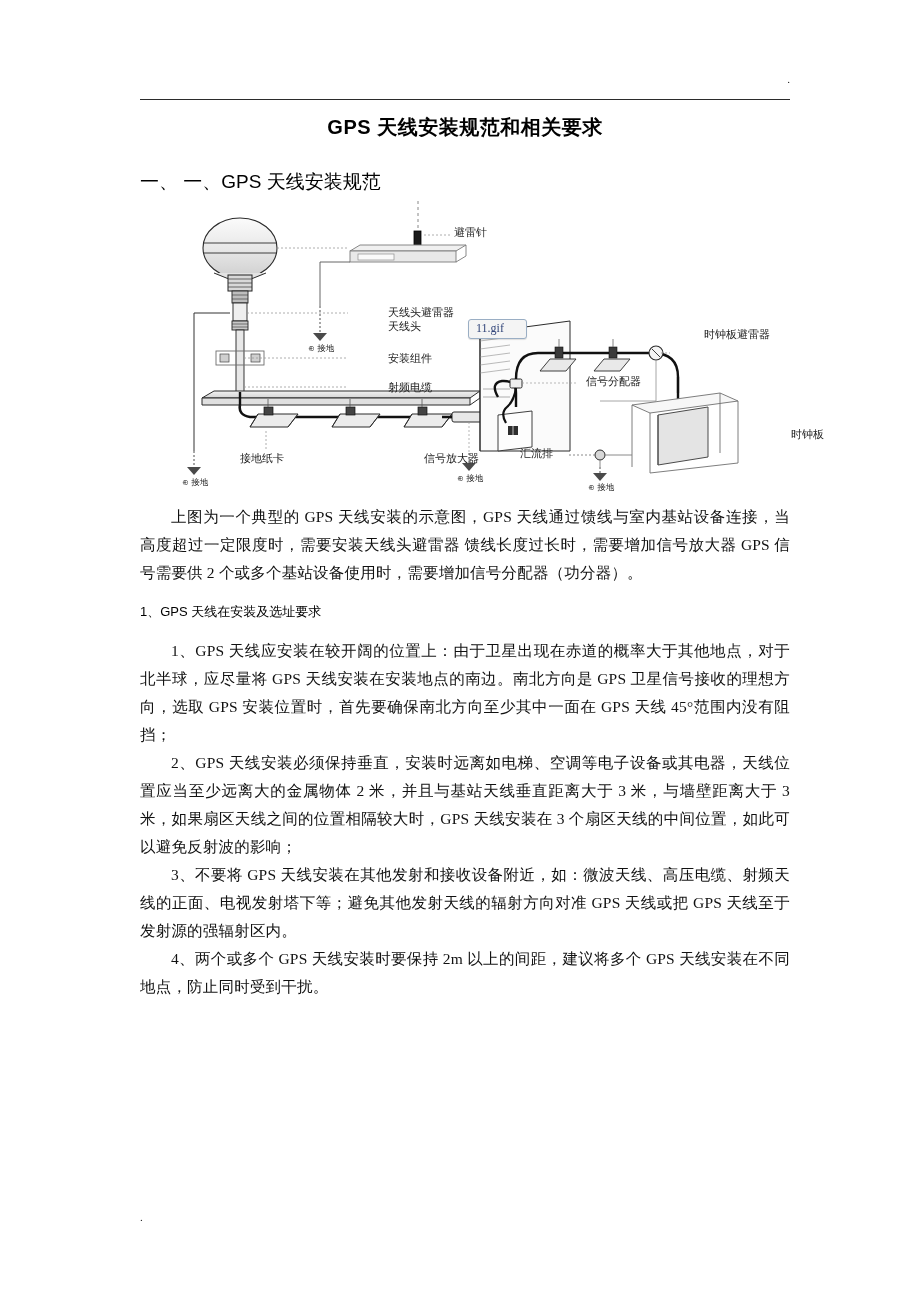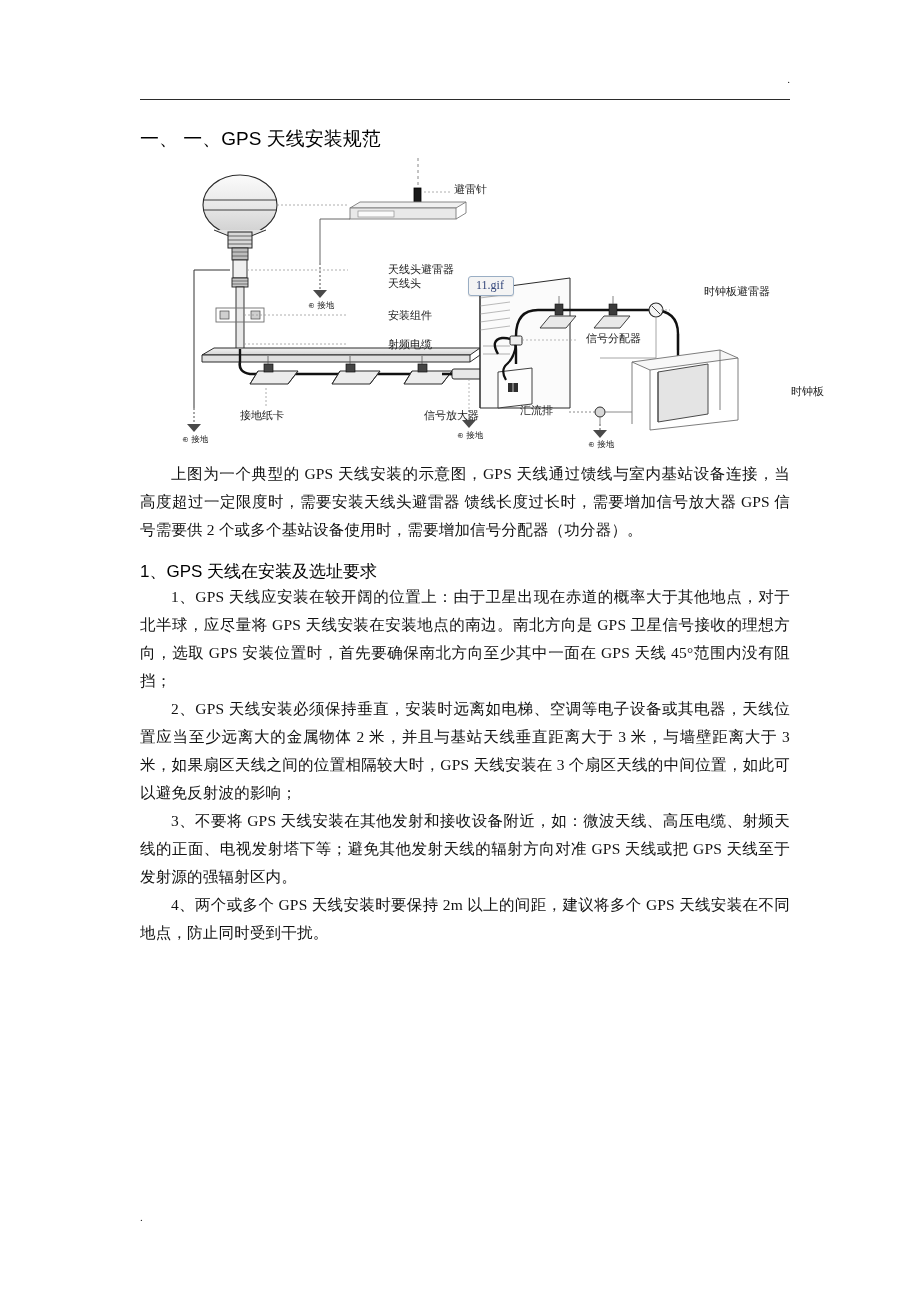--- a/index.html
+++ b/index.html
@@ -92,23 +92,23 @@
     font-size: 19px;
     font-weight: normal;
     margin: 22px 0 0 0;
     padding: 0;
     color: #000;
     letter-spacing: 0px;
   }
 
   h3.heading-2 {
     font-family: "Liberation Sans", sans-serif;
-    font-size: 17px;
+    font-size: 13px;
     font-weight: normal;
-    margin: 16px 0 0 0;
+    margin: 16px 0 16px 0;
     padding: 0;
     color: #000;
   }
 
   p.body-text {
     font-family: "Liberation Serif", "DejaVu Serif", serif;
     font-size: 15.5px;
     line-height: 28px;
     margin: 0;
     padding: 0;
@@ -131,21 +131,21 @@
     top: 0px;
     width: 590px;
     height: 290px;
   }
   .diagram svg { display: block; }
 
   .gif-placeholder {
     position: absolute;
     left: 288px;
     top: 118px;
-    padding: 2px 9px 3px 7px;
+    padding: 2px 22px 3px 7px;
     background: #f4f4f4;
     border: 1px solid #9aaec4;
     border-radius: 3px;
     font-family: "Liberation Serif", serif;
     font-size: 12px;
     color: #33467a;
     box-shadow: 0 1px 1px rgba(0,0,0,0.12);
     line-height: 13px;
   }
 
@@ -171,20 +171,21 @@
 
 <div class="page">
 
   <div class="header-zone">
     <span class="header-dot">.</span>
     <div class="header-rule"></div>
   </div>
 
   <div class="content">
 
+    <h1 class="doc-title">GPS 天线安装规范和相关要求</h1>
 
     <h2 class="heading-1">一、 一、GPS 天线安装规范</h2>
 
     <div class="figure-block">
 
       <div class="diagram">
         <svg width="590" height="290" viewBox="0 0 590 290" xmlns="http://www.w3.org/2000/svg">
           <defs>
             <linearGradient id="domeg" x1="0" y1="0" x2="0" y2="1">
               <stop offset="0%" stop-color="#fbfbfb"></stop>

